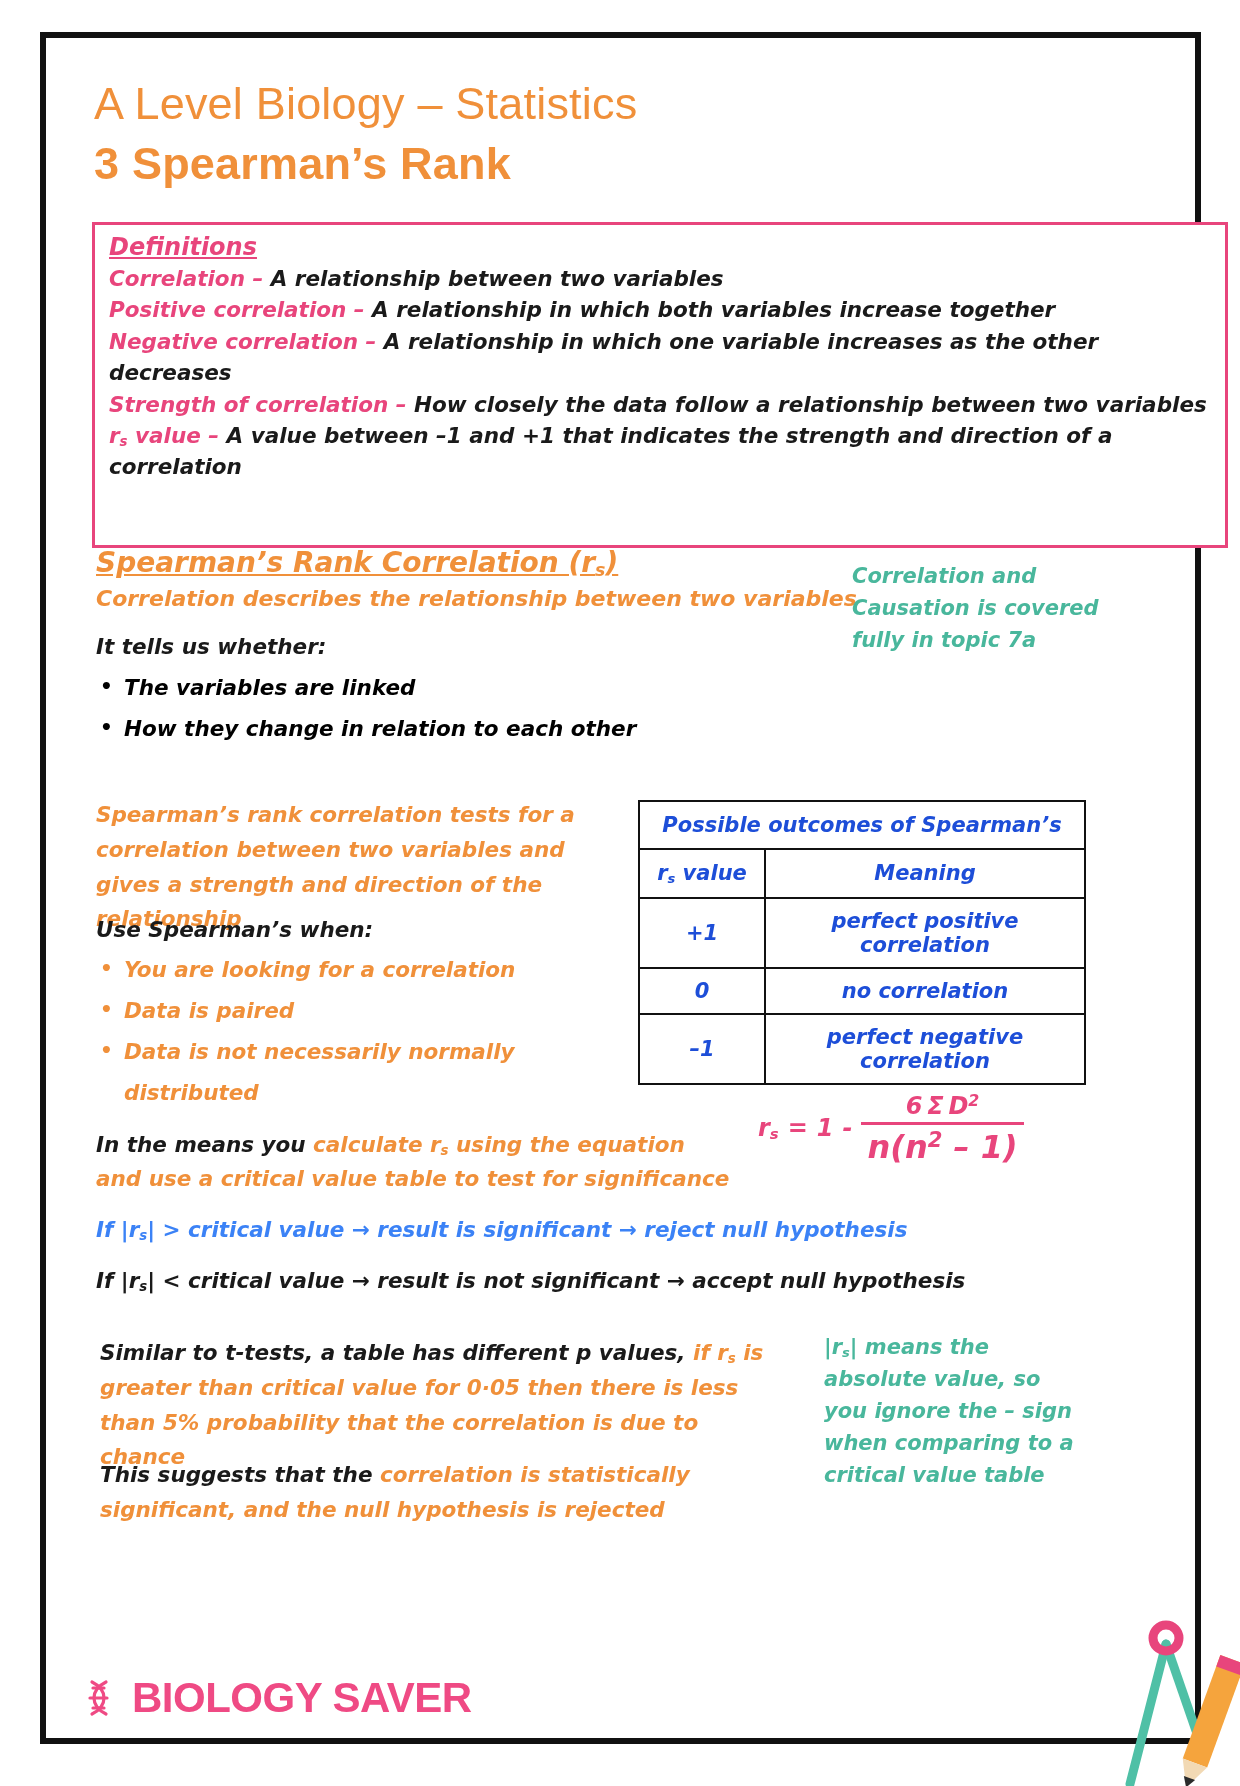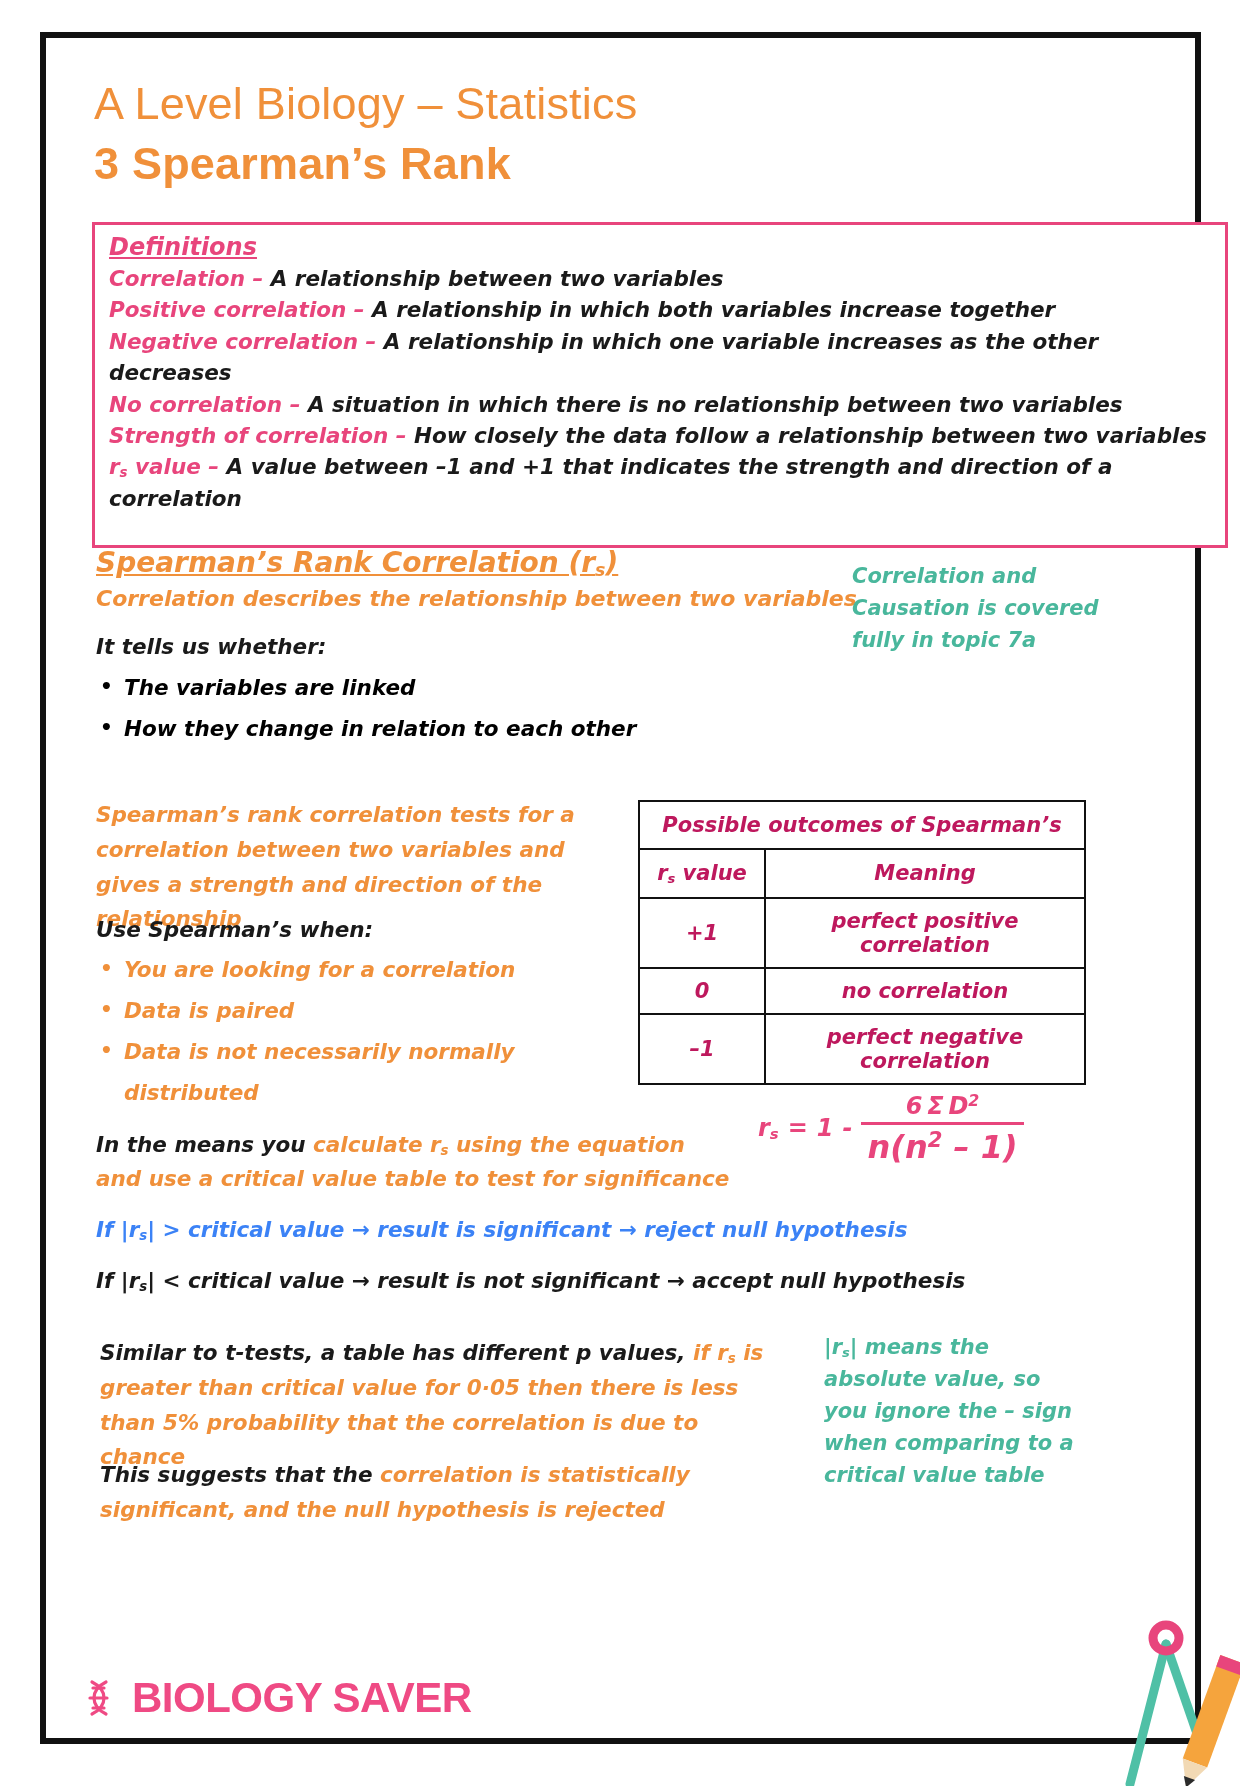--- a/index.html
+++ b/index.html
@@ -48,21 +48,21 @@
   ul.bul li{position:relative;padding-left:28px;margin:0 0 0 0;line-height:1.9;
             font-size:21.5px;}
   ul.bul li:before{content:"\2022";position:absolute;left:4px;top:-1px;font-size:20px;}
   ul.bul.orange li{color:#f0903a;}
   ul.bul.orange li:before{color:#f0903a;}
 
   
   #outcome-table{position:absolute;left:592px;top:762px;width:448px;
                  border-collapse:collapse;background:#fff;}
   #outcome-table td{border:2.5px solid #111;font-size:21px;text-align:center;
-                    color:#be185d;font-family:"DejaVu Sans",sans-serif;
+                    color:#1d4ed8;font-family:"DejaVu Sans",sans-serif;
                     font-style:italic;font-weight:bold;padding:10px 4px;}
   #outcome-table td.th{padding:11px 4px;}
   #outcome-table td.c1{width:116px;}
 
   
   #formula{position:absolute;left:712px;top:1053px;color:#e8457c;font-size:24px;
            display:flex;align-items:center;gap:9px;}
   #formula .frac{display:inline-block;text-align:center;vertical-align:middle;}
   #formula .num{border-bottom:3px solid #e8457c;padding:0 6px 2px 6px;
                 display:block;font-size:24px;}
@@ -101,25 +101,20 @@
           <span class="dash">–</span>
           <span>A relationship in which both variables increase together</span>
         </div>
 
         <div class="hand defline">
           <span class="defterm">Negative correlation</span>
           <span class="dash">–</span>
           <span>A relationship in which one variable increases as the other decreases</span>
         </div>
 
-        <div class="hand defline">
-          <span class="defterm">No correlation</span>
-          <span class="dash">–</span>
-          <span>A situation in which there is no relationship between two variables</span>
-        </div>
 
         <div class="hand defline">
           <span class="defterm">Strength of correlation</span>
           <span class="dash">–</span>
           <span>How closely the data follow a relationship between two variables</span>
         </div>
 
 
         <div class="hand defline">
           <span class="defterm">r<sub class="sm">s</sub> value</span>

